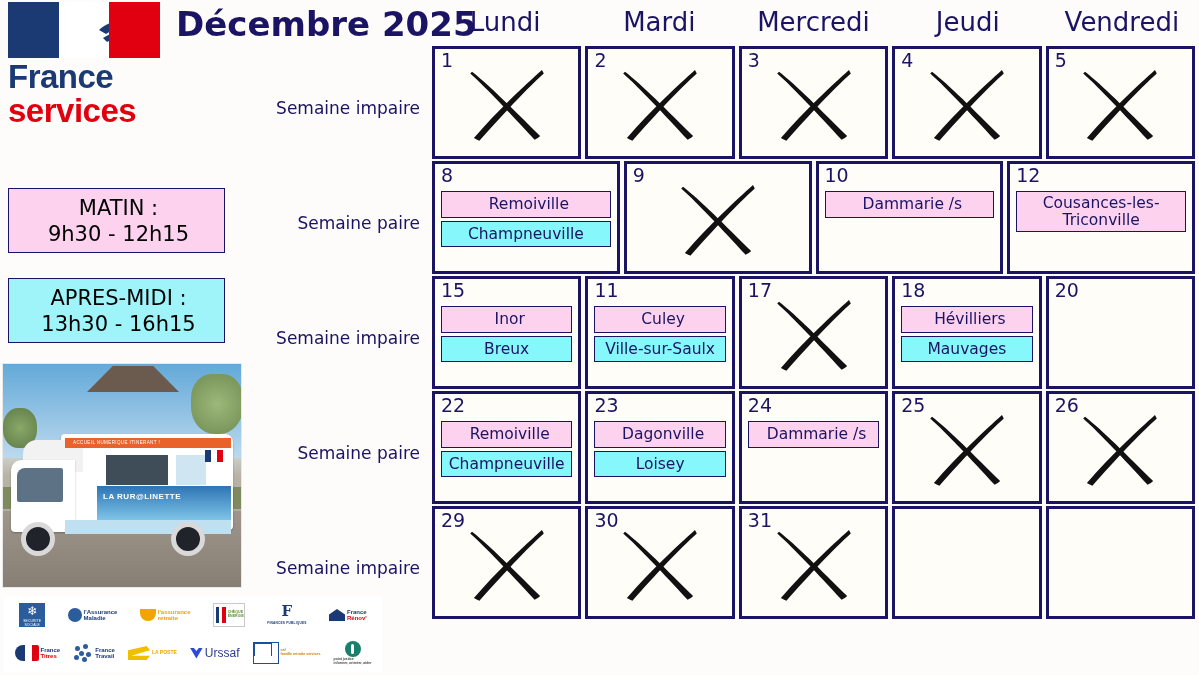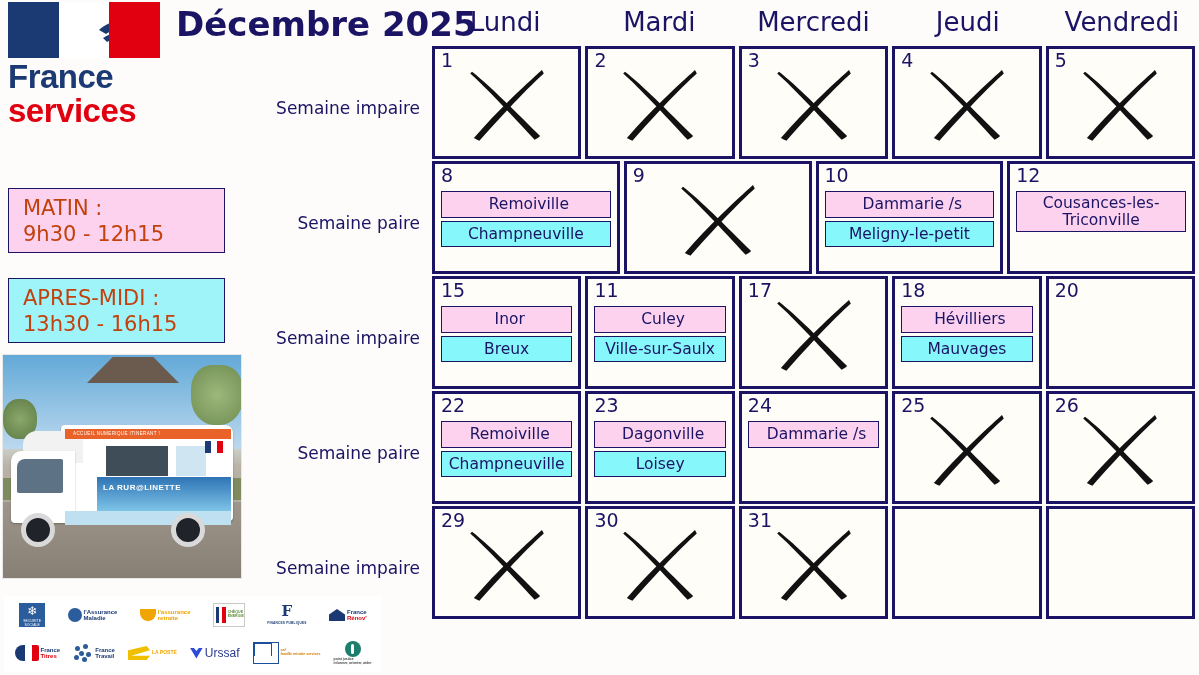--- a/index.html
+++ b/index.html
@@ -21,26 +21,26 @@
   .fs-flag .blue{flex:1;background:#1b3a73;position:relative;overflow:hidden;}
   .fs-flag .white{flex:1;background:#ffffff;position:relative;overflow:hidden;}
   .fs-flag .red{flex:1;background:#e1000f;position:relative;overflow:hidden;}
   .marianne{position:absolute;left:38px;top:6px;width:78px;height:44px;}
   .fs-word{margin-top:2px;line-height:1.02;}
   .fs-word .l1{font-size:33px;font-weight:700;color:#1b3a73;letter-spacing:-0.5px;}
   .fs-word .l2{font-size:33px;font-weight:700;color:#e1000f;letter-spacing:-0.5px;}
 
   .slot{position:absolute;border:1.5px solid #1b1464;box-sizing:border-box;
         padding:6px 10px 7px 14px;line-height:1.24;}
-  .slot .t{font-size:21px;color:#c2410c;font-family:"DejaVu Sans",sans-serif;}
+  .slot .t{font-size:21px;color:#000000;font-family:"DejaVu Sans",sans-serif;text-align:center;}
   #slot-matin{left:8px;top:188px;width:217px;height:65px;background:#fcd2ee;}
   #slot-apresmidi{left:8px;top:278px;width:217px;height:65px;background:#9ff4f9;}
 
   
-  .photo{position:absolute;left:2px;top:354px;width:240px;height:225px;
+  .photo{position:absolute;left:2px;top:363px;width:240px;height:225px;
          border:1px solid #e8e8e8;box-sizing:border-box;overflow:hidden;
          background:linear-gradient(#8fbfe0 0%,#b9d7ec 28%,#cfd6cf 40%,#b9b2a6 50%,#a39c90 100%);}
   .ph-sky{position:absolute;left:0;top:0;width:100%;height:42%;
           background:linear-gradient(#63a9d8,#bcd9ee);}
   .ph-roof{position:absolute;left:84px;top:2px;width:92px;height:26px;background:#6b5a4e;
            clip-path:polygon(0% 100%,28% 0%,72% 0%,100% 100%);}
   .ph-tree1{position:absolute;left:188px;top:10px;width:52px;height:60px;
             background:radial-gradient(circle at 50% 50%,#9db87a,#6f8c52);border-radius:40% 40% 45% 45%;}
   .ph-tree2{position:absolute;left:0px;top:44px;width:34px;height:40px;
             background:radial-gradient(circle at 50% 50%,#8aa869,#5d7a45);border-radius:45%;}
@@ -353,21 +353,20 @@
               <svg viewBox="0 0 100 100">
                 <path d="M12 16 C30 30 58 58 86 86 C84 88 82 89 80 90 C54 62 28 34 10 18 Z" fill="#111"></path>
                 <path d="M88 14 C70 30 40 58 14 88 C16 89 18 90 20 91 C46 62 72 34 90 18 Z" fill="#111"></path>
               </svg>
             </div>
           </div>
           <div class="cell">
             <div class="daynum">10</div>
             <div class="tags">
               <div class="tag am">Dammarie /s</div>
-              <div class="tag pm">Meligny-le-petit</div>
             </div>
           </div>
           <div class="cell">
             <div class="daynum">12</div>
             <div class="tags">
               <div class="tag am two">Cousances-les-<br>Triconville</div>
             </div>
           </div>
         </div>
         <div class="wrow">

